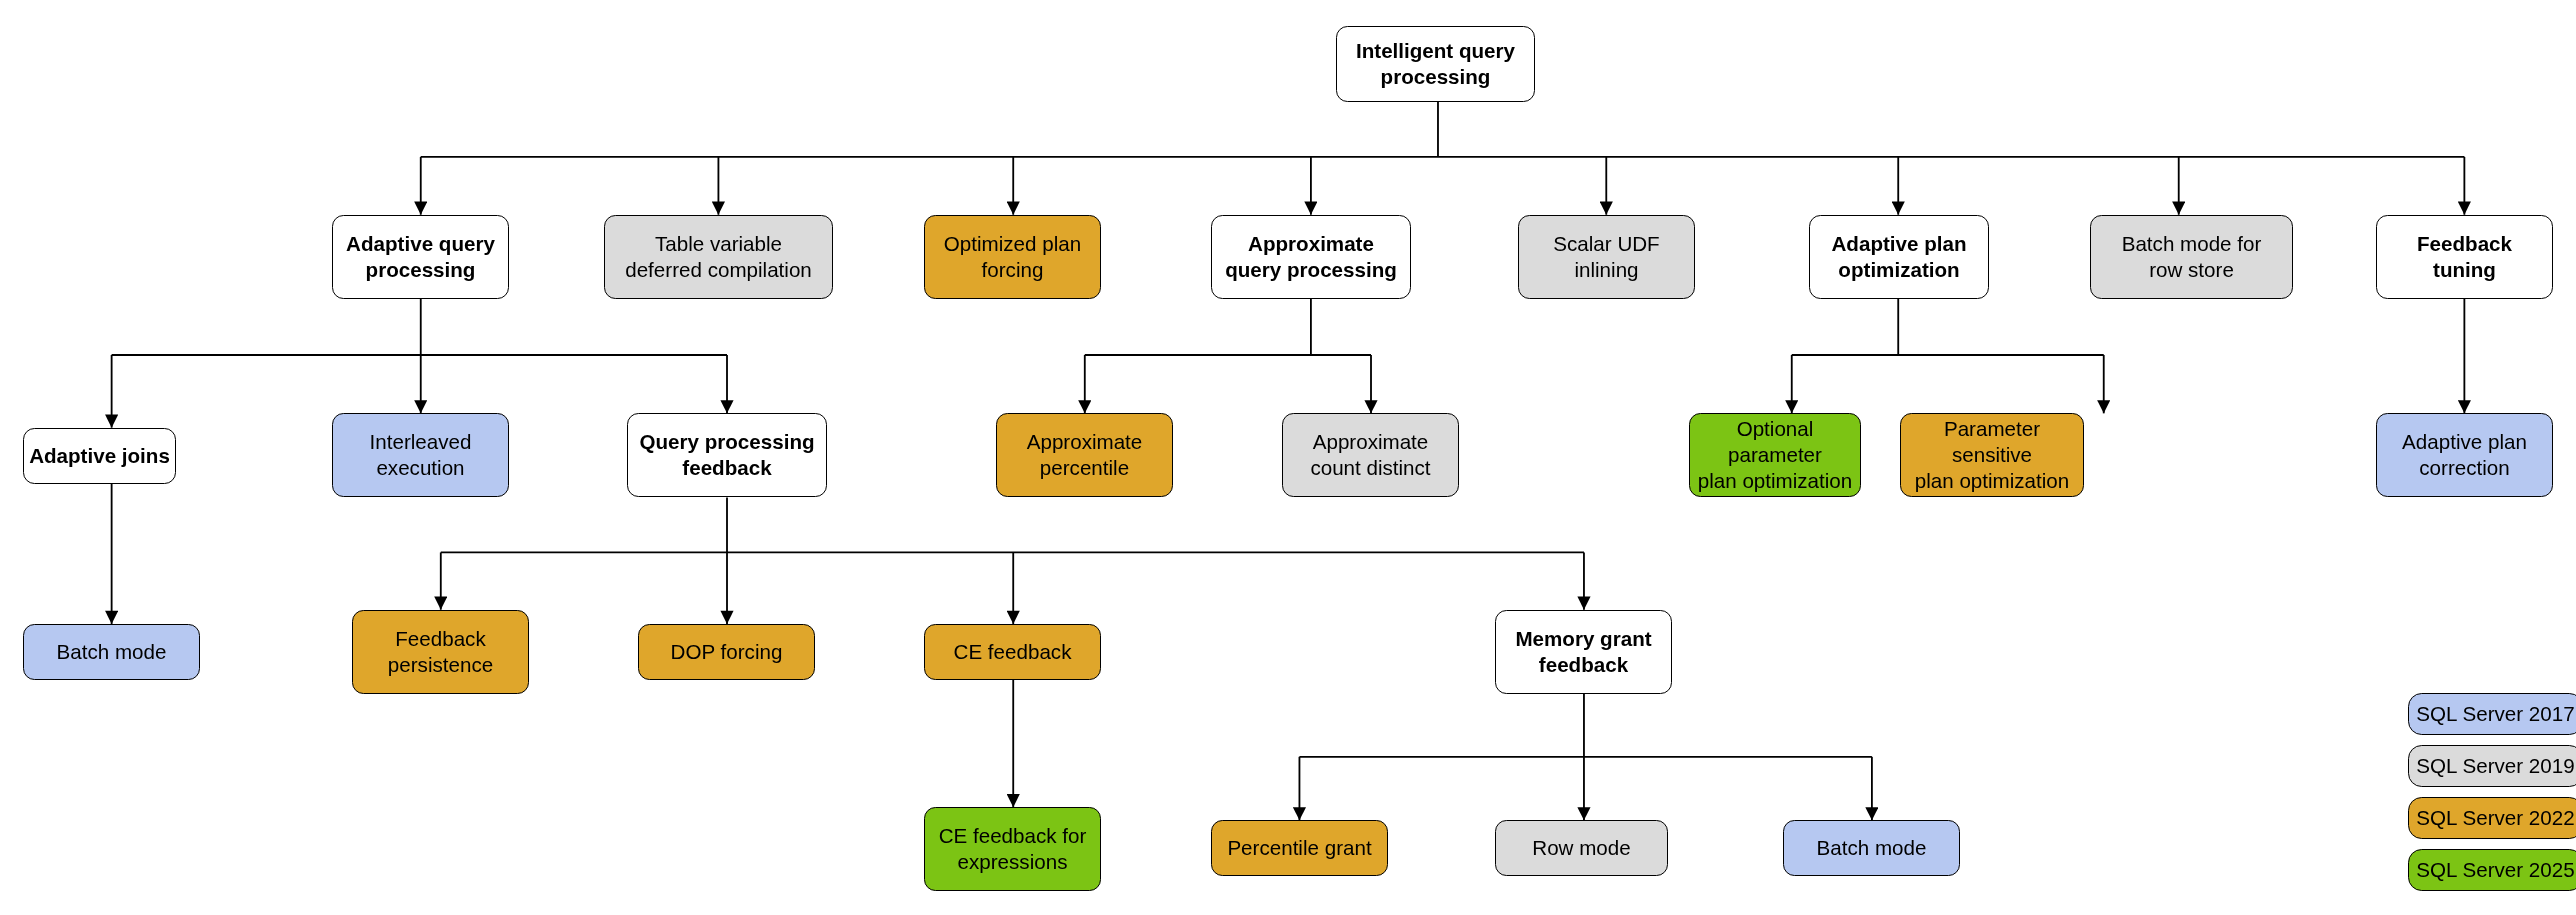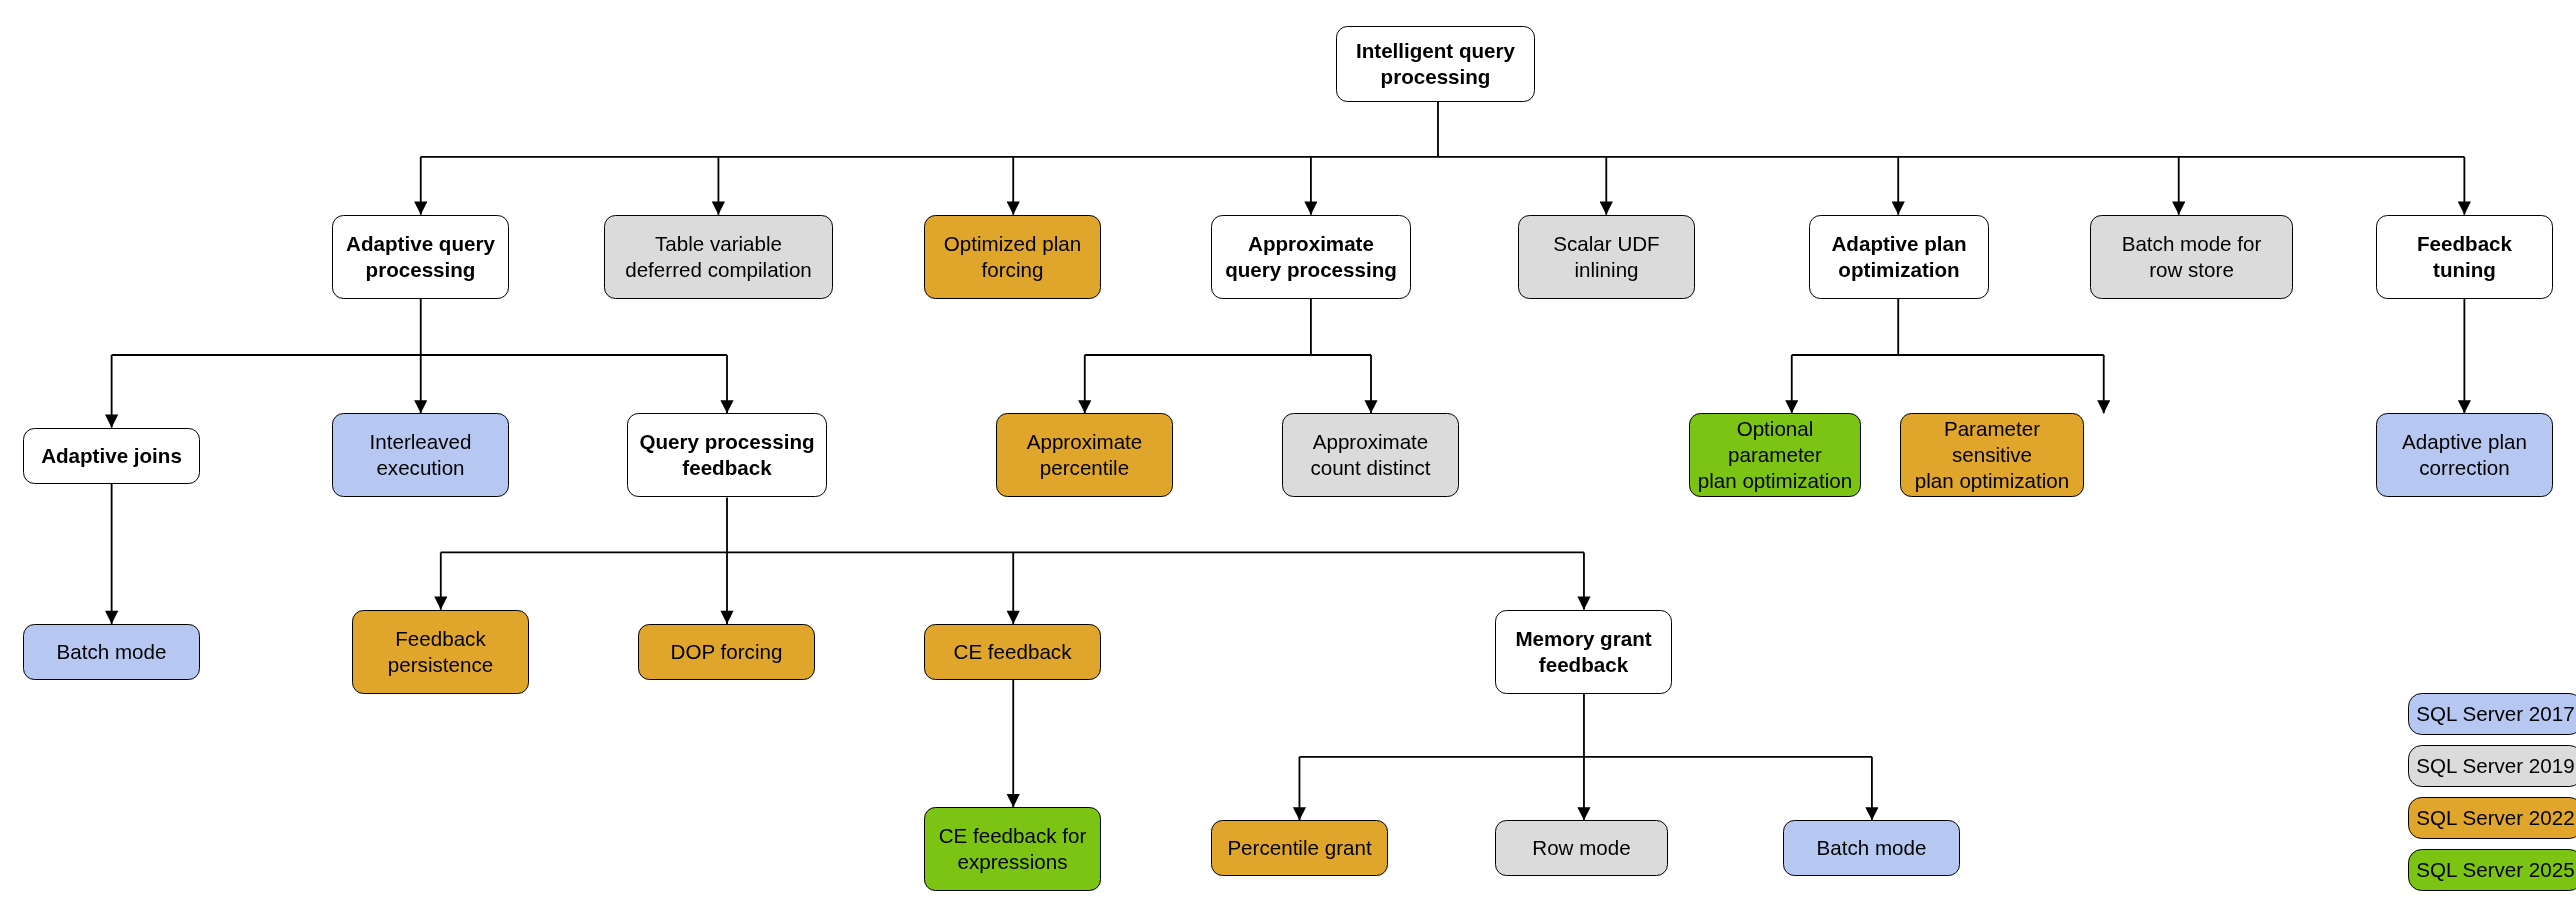--- a/index.html
+++ b/index.html
@@ -131,21 +131,21 @@
   </div>
   <div class="node two v2019" style="left:2090px;top:215px;width:203px">
     <span class="lbl">Batch mode for
 row store</span>
   </div>
   <div class="node two group" style="left:2376px;top:215px;width:177px">
     <span class="lbl">Feedback
 tuning</span>
   </div>
 
-  <div class="node one group" style="left:23px;top:428px;width:177px">
+  <div class="node one group" style="left:23px;top:428px;width:153px">
     <span class="lbl">Adaptive joins</span>
   </div>
   <div class="node two v2017" style="left:332px;top:413px;width:177px">
     <span class="lbl">Interleaved
 execution</span>
   </div>
   <div class="node two group" style="left:627px;top:413px;width:200px">
     <span class="lbl">Query processing
 feedback</span>
   </div>

